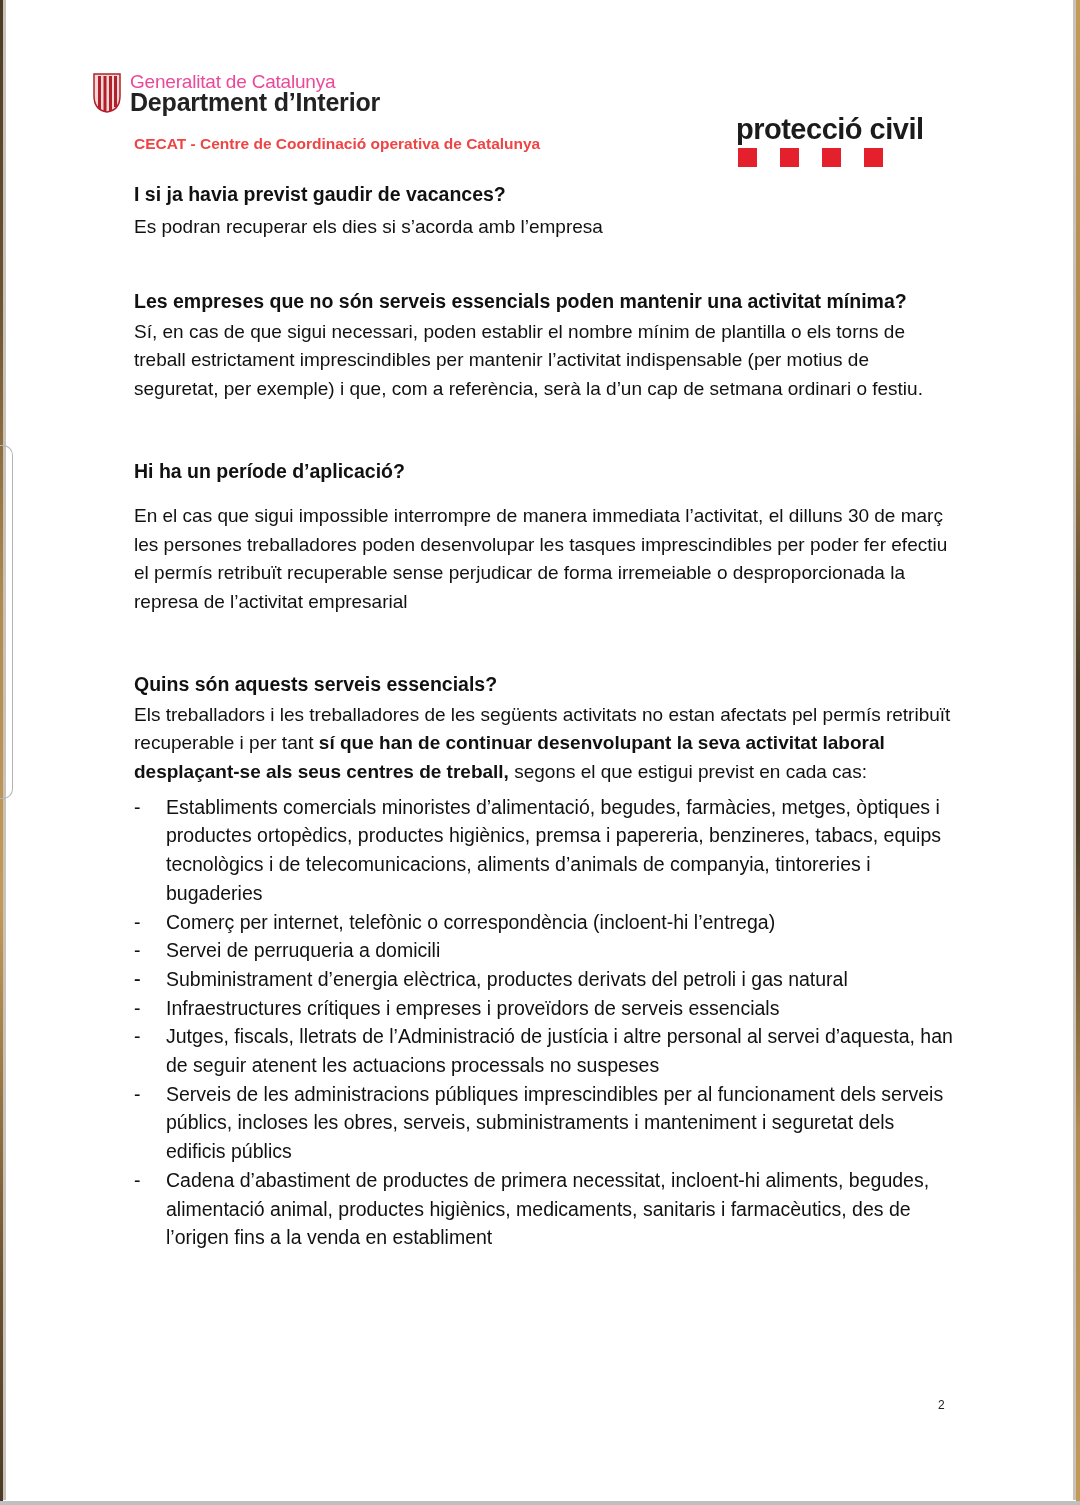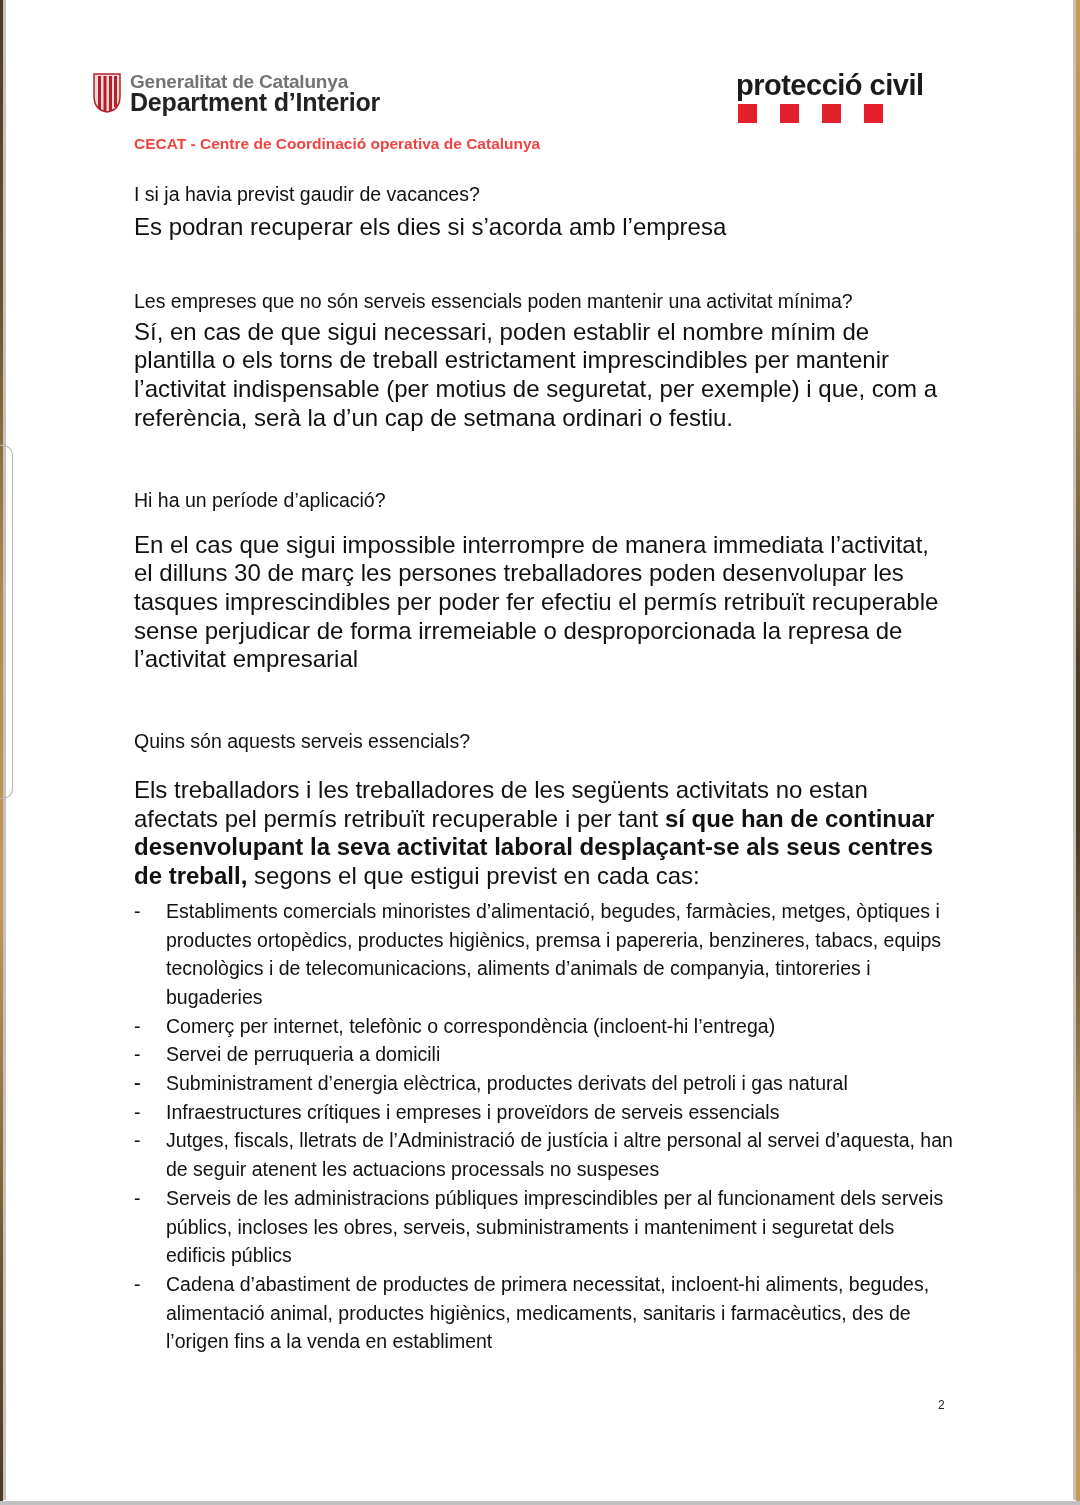--- a/index.html
+++ b/index.html
@@ -31,34 +31,34 @@
     border: 1px solid #b4b4b4; border-left: none;
     border-radius: 0 10px 10px 0;
   }
   .header-left {
     position: absolute; left: 92px; top: 70px; display: flex; align-items: center;
   }
   .crest {
     width: 30px; height: 44px; margin-right: 8px;
   }
   .gen-text { line-height: 21px; }
-  .gen-line1 { font-size: 19px; color: #737373; letter-spacing: -0.2px; font-weight: bold; }
+  .gen-line1 { font-size: 19px; color: #ec4899; letter-spacing: -0.2px; }
   .gen-line2 { font-size: 25px; font-weight: bold; color: #222; letter-spacing: -0.2px; }
   .pc-logo {
     position: absolute; left: 736px; top: 70px;
   }
-  .pc-text { font-size: 29px; font-weight: bold; color: #1b1b1b; letter-spacing: -0.5px; line-height: 30px; }
+  .pc-text { font-size: 29px; font-weight: bold; color: #1b1b1b; letter-spacing: -0.5px; line-height: 30px; margin-top: 44px; }
   .pc-squares { display: flex; gap: 23px; margin-top: 4px; margin-left: 2px; }
   .pc-square { width: 19px; height: 19px; background: #e3202b; }
   .cecat {
     position: absolute; left: 134px; top: 135px; font-size: 15.5px; font-weight: bold; color: #ef4444;
   }
   .content { position: absolute; left: 134px; top: 180px; width: 820px; }
-  .q { font-size: 19.5px; font-weight: normal; line-height: 29px; margin: 0; }
-  .a { font-size: 24px; line-height: 28.7px; margin: 0; }
+  .q { font-size: 19.5px; font-weight: bold; line-height: 29px; margin: 0; }
+  .a { font-size: 19px; line-height: 28.7px; margin: 0; }
   .b { font-weight: bold; }
   ul.list { list-style: none; margin: 6px 0 0 0; padding: 0; }
   ul.list li { position: relative; padding-left: 32px; font-size: 19.5px; line-height: 28.7px; }
   ul.list li .dash { position: absolute; left: 0; top: 0; }
   .page-num { position: absolute; left: 938px; top: 1398px; font-size: 12px; color: #222; }
 </style>
 </head>
 <body>
 
 <div class="frame-left"></div>
@@ -105,21 +105,21 @@
     <p class="a" style="margin-top:2px">Sí, en cas de que sigui necessari, poden establir el nombre mínim de plantilla o els torns de treball estrictament imprescindibles per mantenir l’activitat indispensable (per motius de seguretat, per exemple) i que, com a referència, serà la d’un cap de setmana ordinari o festiu.</p>
   </section>
 
   <section style="margin-top:53px">
     <p class="q">Hi ha un període d’aplicació?</p>
     <p class="a" style="margin-top:16px">En el cas que sigui impossible interrompre de manera immediata l’activitat, el dilluns 30 de març les persones treballadores poden desenvolupar les tasques imprescindibles per poder fer efectiu el permís retribuït recuperable sense perjudicar de forma irremeiable o desproporcionada la represa de l’activitat empresarial</p>
   </section>
 
   <section style="margin-top:53px">
     <p class="q">Quins són aquests serveis essencials?</p>
-    <p class="a" style="margin-top:20px"><span>Els treballadors i les treballadores de les següents activitats no estan afectats pel permís retribuït recuperable i per tant </span><span class="b">sí que han de continuar desenvolupant la seva activitat laboral desplaçant-se als seus centres de treball,</span><span> segons el que estigui previst en cada cas:</span></p>
+    <p class="a" style="margin-top:2px"><span>Els treballadors i les treballadores de les següents activitats no estan afectats pel permís retribuït recuperable i per tant </span><span class="b">sí que han de continuar desenvolupant la seva activitat laboral desplaçant-se als seus centres de treball,</span><span> segons el que estigui previst en cada cas:</span></p>
     <ul class="list">
       <li><span class="dash">-</span><span>Establiments comercials minoristes d’alimentació, begudes, farmàcies, metges, òptiques i productes ortopèdics, productes higiènics, premsa i papereria, benzineres, tabacs, equips tecnològics i de telecomunicacions, aliments d’animals de companyia, tintoreries i bugaderies</span></li>
       <li><span class="dash">-</span><span>Comerç per internet, telefònic o correspondència (incloent-hi l’entrega)</span></li>
       <li><span class="dash">-</span><span>Servei de perruqueria a domicili</span></li>
       <li><span class="dash">-</span></li>
       <li><span class="dash">-</span><span>Subministrament d’energia elèctrica, productes derivats del petroli i gas natural</span></li>
       <li><span class="dash">-</span><span>Infraestructures crítiques i empreses i proveïdors de serveis essencials</span></li>
       <li><span class="dash">-</span><span>Jutges, fiscals, lletrats de l’Administració de justícia i altre personal al servei d’aquesta, han de seguir atenent les actuacions processals no suspeses</span></li>
       <li><span class="dash">-</span><span>Serveis de les administracions públiques imprescindibles per al funcionament dels serveis públics, incloses les obres, serveis, subministraments i manteniment i seguretat dels edificis públics</span></li>
       <li><span class="dash">-</span><span>Cadena d’abastiment de productes de primera necessitat, incloent-hi aliments, begudes, alimentació animal, productes higiènics, medicaments, sanitaris i farmacèutics, des de l’origen fins a la venda en establiment</span></li>

